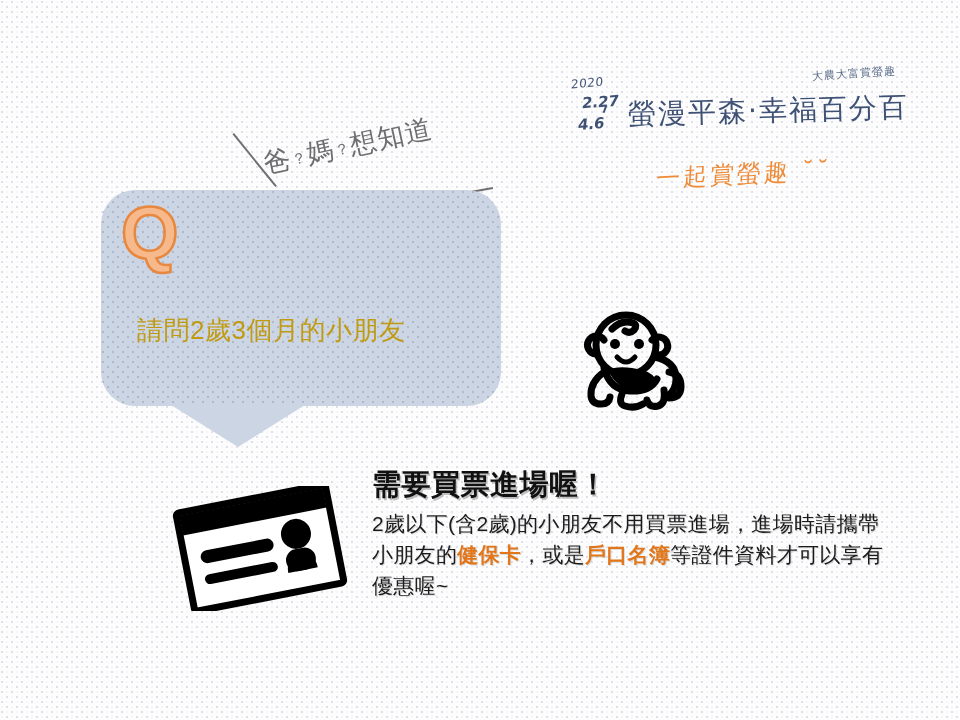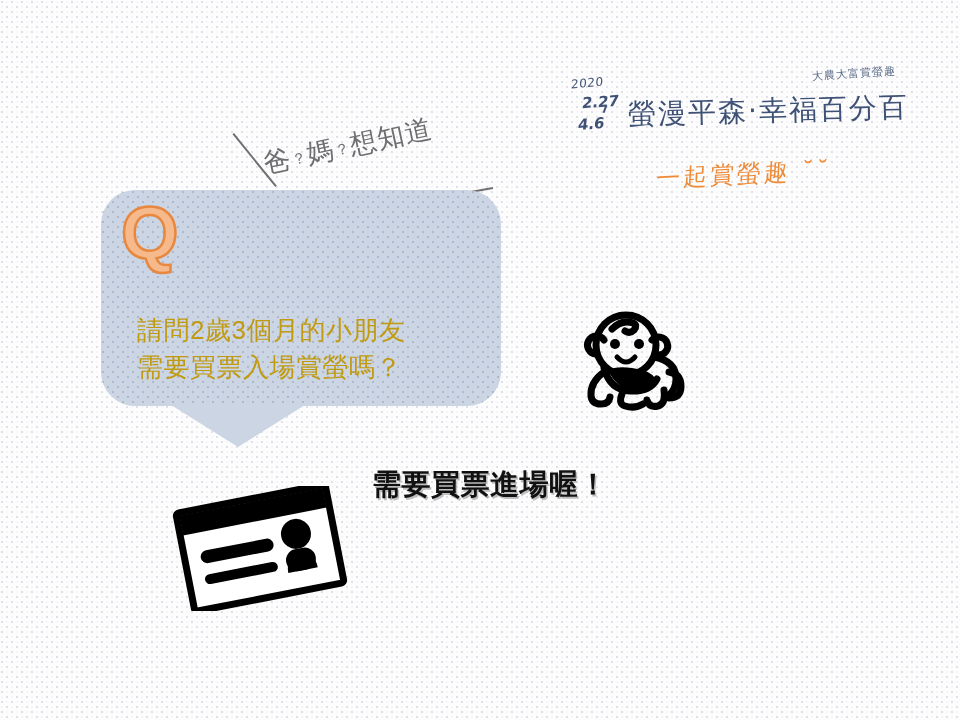--- a/index.html
+++ b/index.html
@@ -221,21 +221,20 @@
 
   <div class="bubble-tail"></div>
   <div class="bubble">
     <div class="bubble-texture"></div>
   </div>
 
   <div class="q-mark">Q</div>
 
   <div class="q-text">
     <div>請問2歲3個月的小朋友</div>
-    <div>需要買票入場賞螢嗎？</div>
   </div>
 
   <div class="icon-baby">
     <svg width="130" height="120" viewBox="0 0 130 120" aria-hidden="true">
       <g fill="none" stroke="#000000" stroke-width="7" stroke-linecap="round" stroke-linejoin="round">
 
         <path d="M36 52 a9 9 0 1 1 8 -14"></path>
 
         <path d="M92 38 a9 9 0 1 1 6 15"></path>
 
@@ -280,14 +279,17 @@
         <circle cx="128" cy="55" r="15" fill="#000000"></circle>
 
         <path d="M113 92 a15 20 0 0 1 30 0 z" fill="#000000"></path>
         <rect x="113" y="70" width="30" height="22" rx="11" fill="#000000"></rect>
       </g>
     </svg>
   </div>
 
   <div class="a-head">需要買票進場喔！</div>
 
+  <div class="a-body">
+    <span>2歲以下(含2歲)的小朋友不用買票進場，進場時請攜帶小朋友的</span><span class="hl">健保卡</span><span>，或是</span><span class="hl">戶口名簿</span><span>等證件資料才可以享有優惠喔~</span>
+  </div>
 
 </div>
 
 </body></html>

